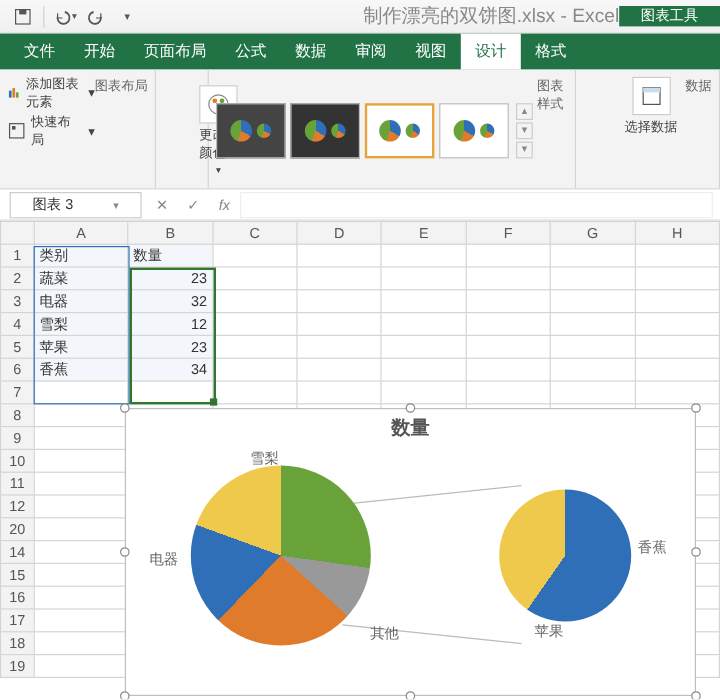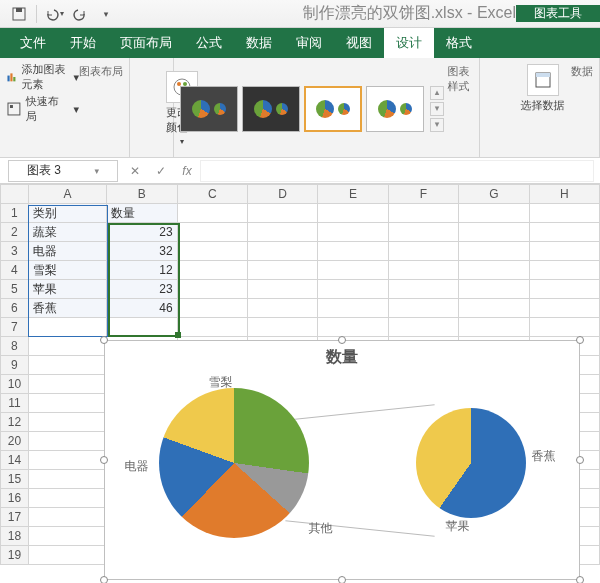--- a/index.html
+++ b/index.html
@@ -248,21 +248,21 @@
           <td></td>
           <td></td>
           <td></td>
           <td></td>
           <td></td>
           <td></td>
         </tr>
     <tr>
           <td class="rowhdr">6</td>
           <td class="sel-range">香蕉</td>
-          <td class="sel-range num">46</td>
+          <td class="sel-range num">34</td>
           <td></td>
           <td></td>
           <td></td>
           <td></td>
           <td></td>
           <td></td>
         </tr>
     <tr>
           <td class="rowhdr">7</td>
           <td></td>

